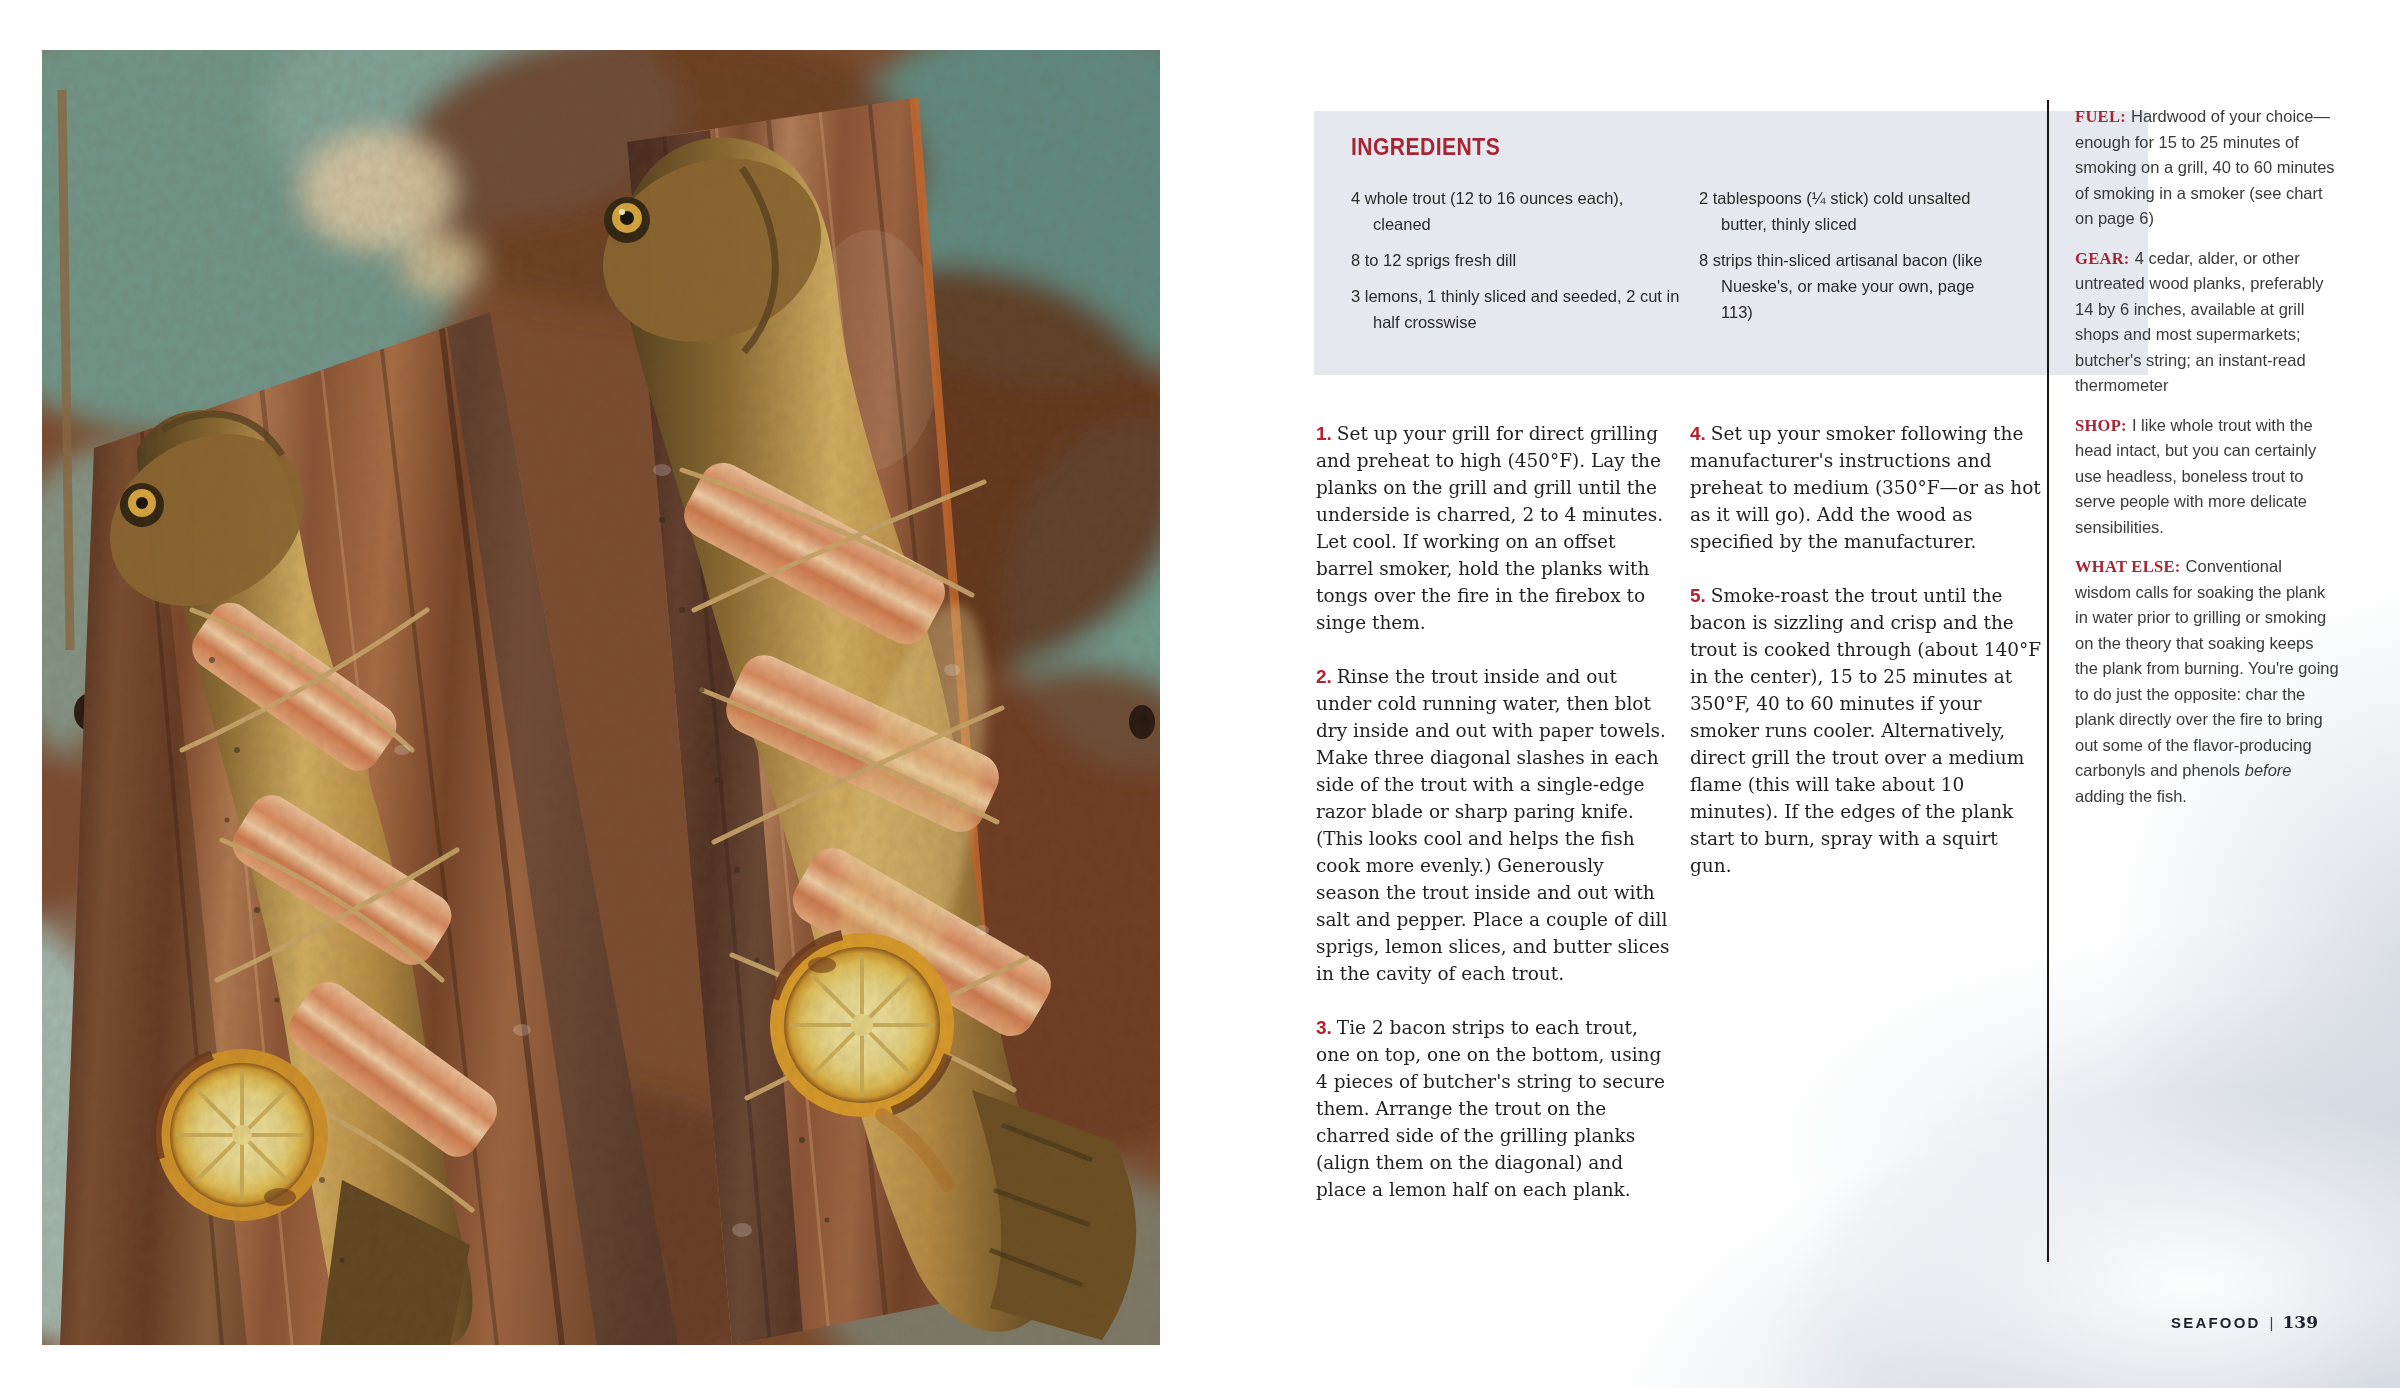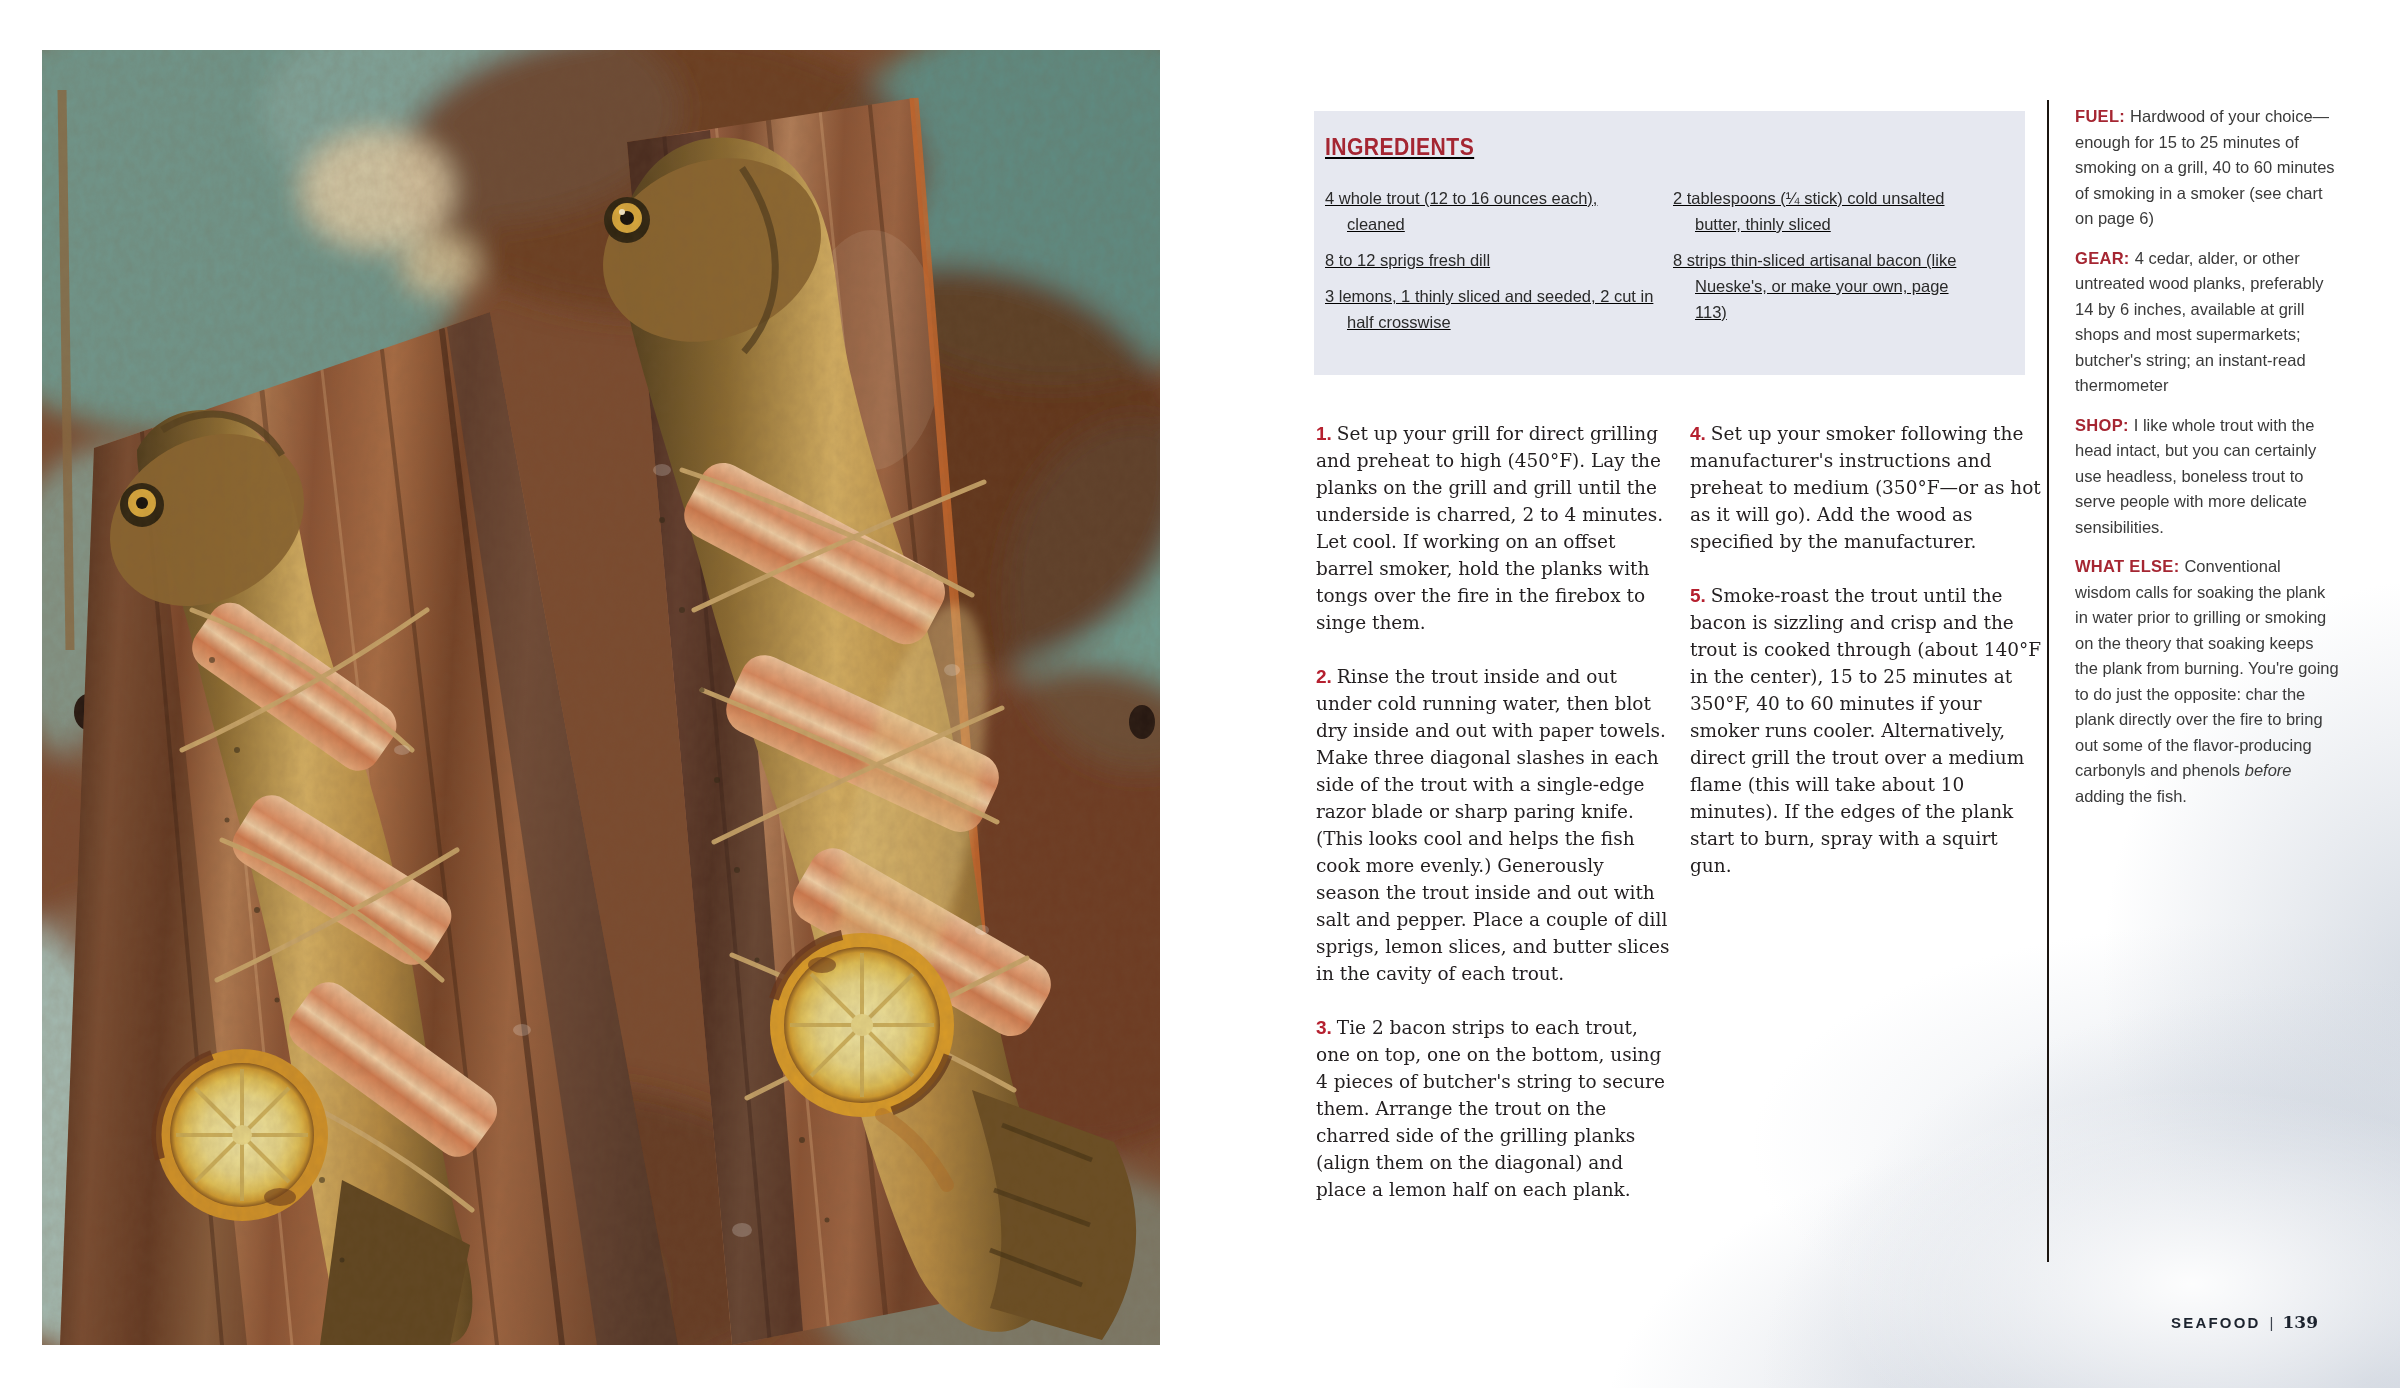--- a/index.html
+++ b/index.html
@@ -26,25 +26,24 @@
 
   
   .photo {
     position: absolute; left: 42px; top: 50px; width: 1118px; height: 1295px;
     overflow: hidden;
   }
   .photo svg { display: block; }
 
   
   .ing-box {
-    position: absolute; left: 1314px; top: 111px; width: 711px; height: 264px;
+    position: absolute; left: 1314px; top: 111px; width: 834px; height: 264px;
     background: #e6e8f0;
     box-sizing: border-box;
-    padding: 22px 28px 0 11px;
-    text-decoration: underline;
+    padding: 22px 28px 0 37px;
   }
   .ing-head {
     color: #a52632;
     font-size: 24px; font-weight: bold; letter-spacing: 0.5px;
     transform: scaleX(0.88); transform-origin: left center;
     white-space: nowrap;
   }
   .ing-cols { display: flex; margin-top: 24px; }
   .ing-col { width: 332px; list-style: none; margin: 0; padding: 0; }
   .ing-col.b { width: 310px; margin-left: 16px; }
@@ -75,21 +74,21 @@
     background: #1b1510;
   }
 
   
   .sidebar { position: absolute; left: 2075px; top: 104px; width: 264px; }
   .side-sec {
     font-size: 16.5px; line-height: 25.5px; color: #3a3a3a;
     margin: 0 0 14px 0;
   }
   .side-label {
-    font-family: Liberation Sans, sans-serif;
+    font-family: Liberation Serif, serif;
     color: #a52632; font-weight: bold; font-size: 16.5px;
     letter-spacing: 0.3px; margin-right: 5px;
   }
   .side-sec em { font-style: italic; }
 
   
   .footer {
     position: absolute; top: 1312px; right: 82px;
     color: #1c232e; white-space: nowrap;
   }

